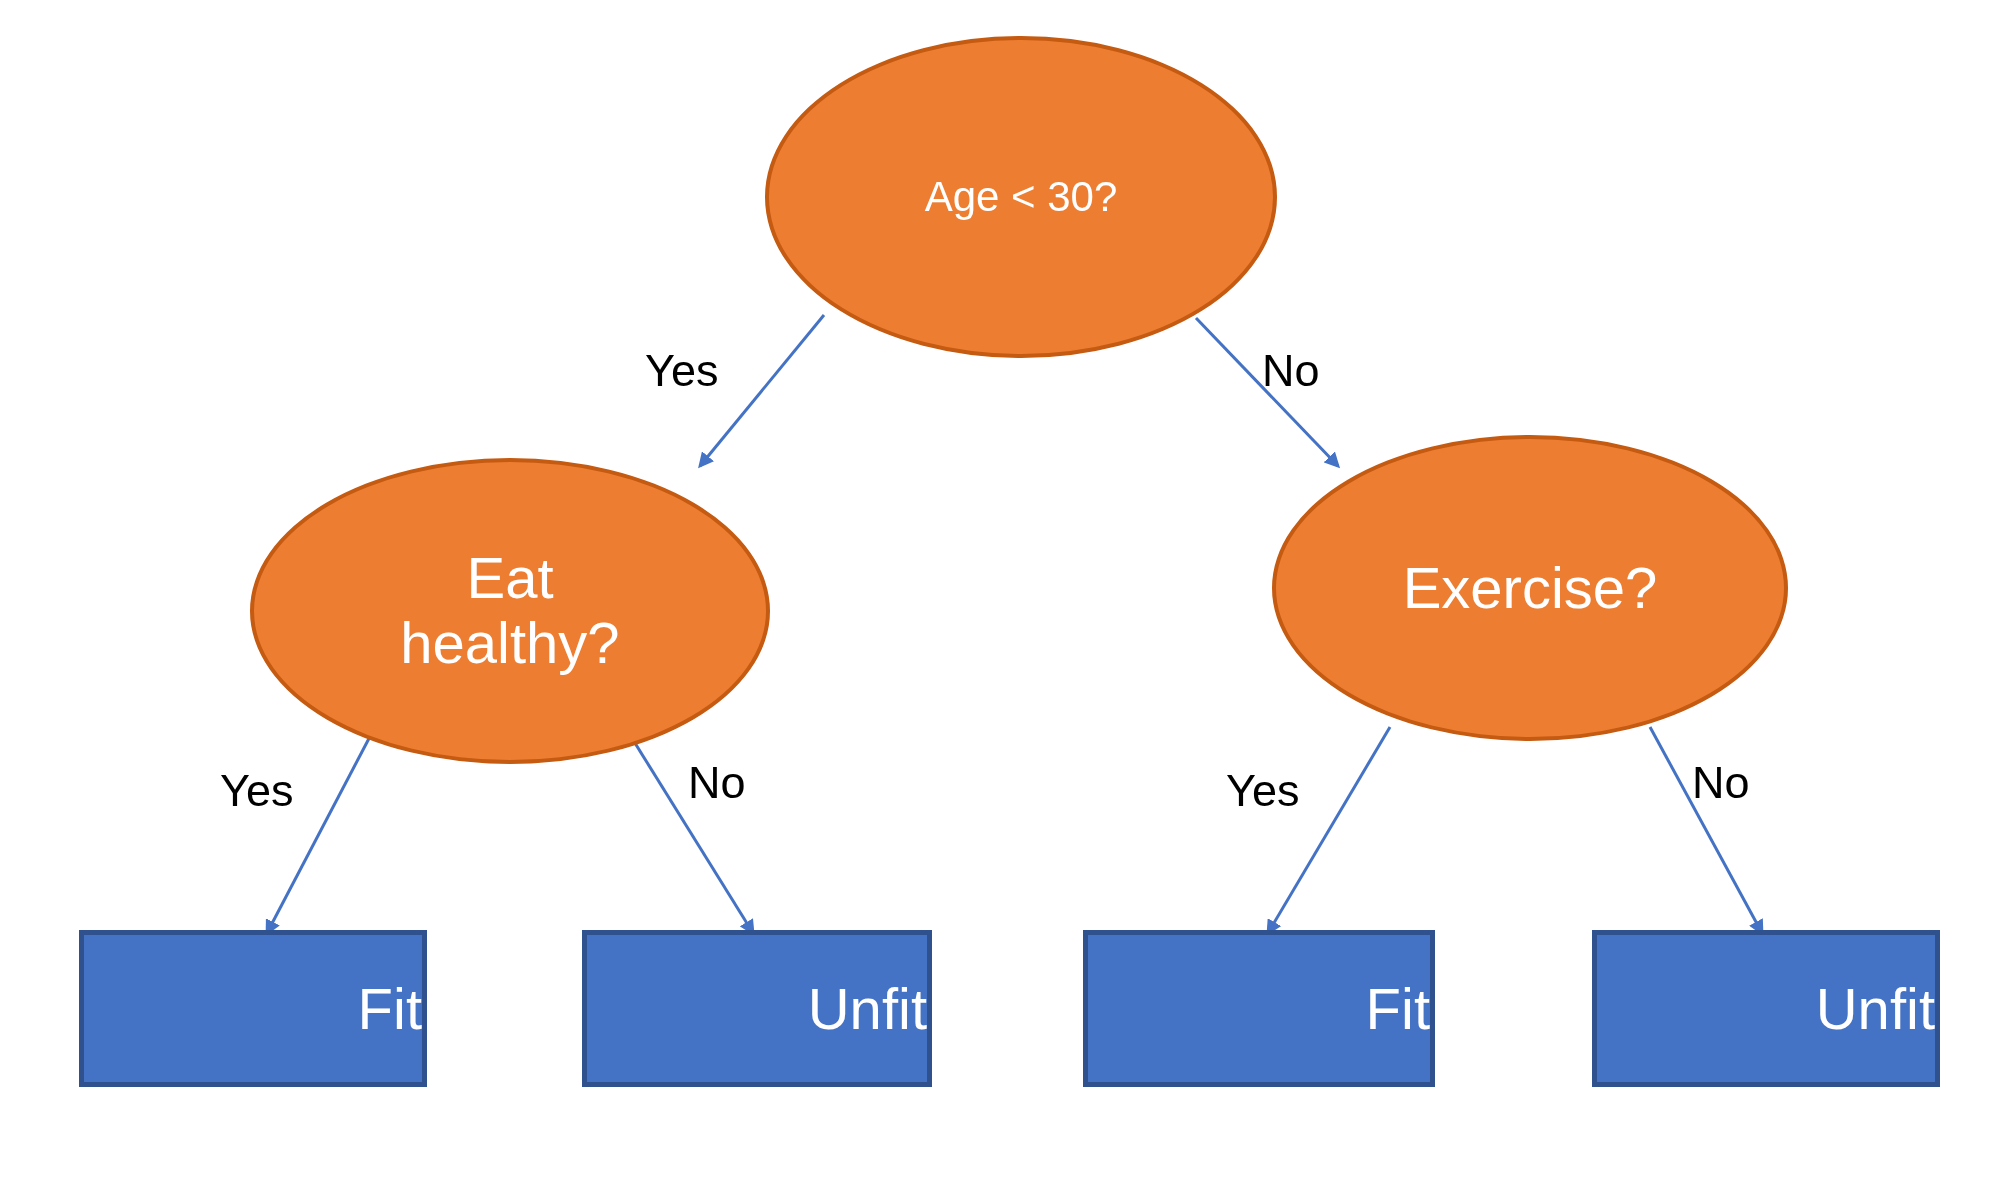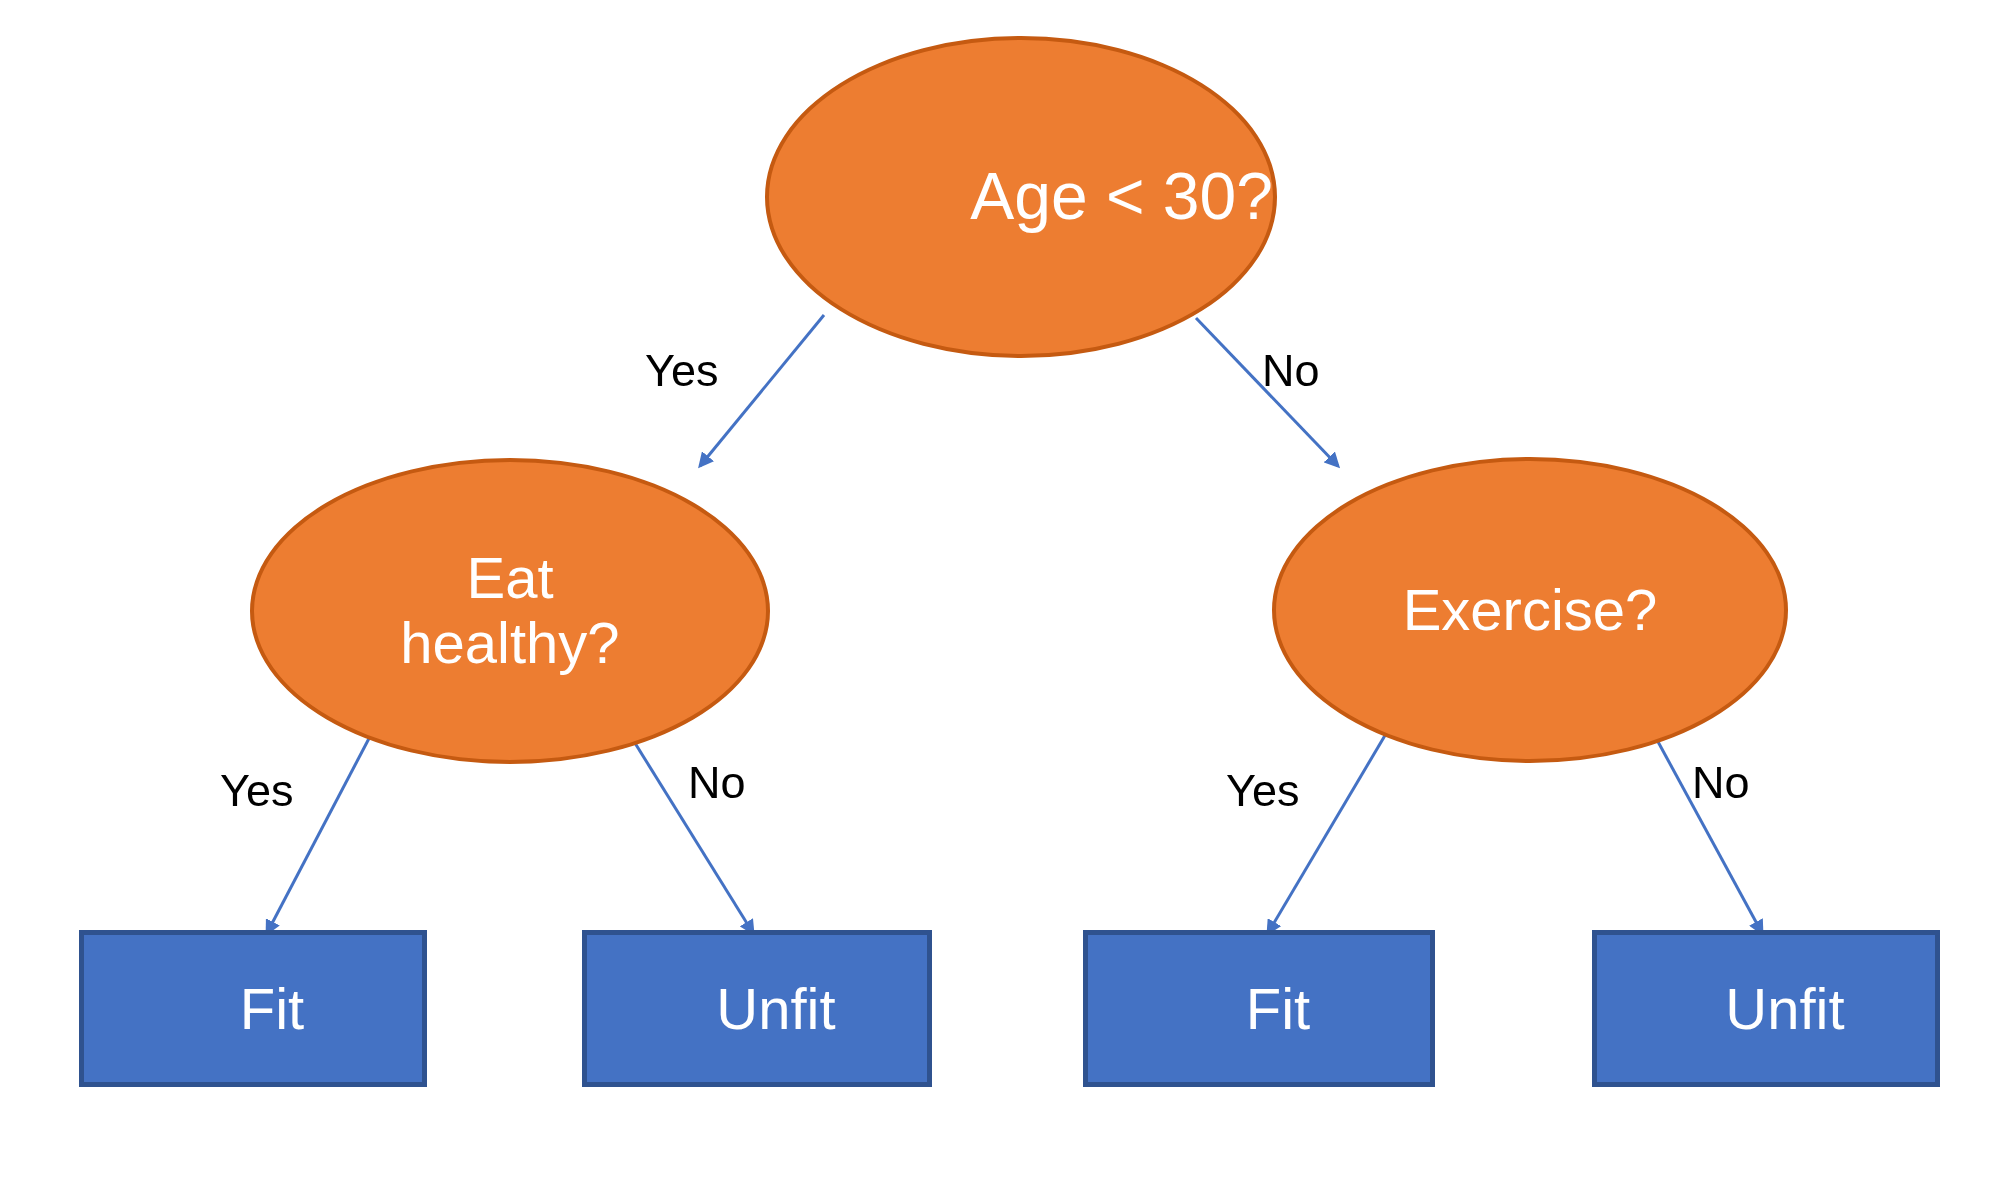--- a/index.html
+++ b/index.html
@@ -34,21 +34,21 @@
     text-align: center;
     color: #ffffff;
     line-height: 1.12;
     white-space: pre-line;
   }
   .node-rect {
     position: absolute;
     box-sizing: border-box;
     display: flex;
     align-items: center;
-    justify-content: center;
+    justify-content: flex-end;
     text-align: center;
     color: #ffffff;
     padding-left: 38px;
   }
   .edge-label {
     position: absolute;
     color: #000000;
     white-space: nowrap;
     line-height: 1;
     text-align: right;
@@ -68,30 +68,30 @@
     <g id="edge-lines">
         <line x1="824" y1="315" x2="700" y2="466" stroke="#4472C4" stroke-width="3" marker-end="url(#arrowhead)"></line>
         <line x1="1196" y1="318" x2="1338" y2="466" stroke="#4472C4" stroke-width="3" marker-end="url(#arrowhead)"></line>
         <line x1="375" y1="727" x2="267" y2="933" stroke="#4472C4" stroke-width="3" marker-end="url(#arrowhead)"></line>
         <line x1="625" y1="727" x2="753" y2="933" stroke="#4472C4" stroke-width="3" marker-end="url(#arrowhead)"></line>
         <line x1="1390" y1="727" x2="1268" y2="933" stroke="#4472C4" stroke-width="3" marker-end="url(#arrowhead)"></line>
         <line x1="1650" y1="727" x2="1762" y2="933" stroke="#4472C4" stroke-width="3" marker-end="url(#arrowhead)"></line>
       </g>
   </svg>
 
-  <div class="node-ellipse" style="left: 765px; top: 36px; width: 512px; height: 322px; font-size: 66px; color: rgb(255, 255, 255); background: rgb(237, 125, 49); border: 4px solid rgb(197, 90, 17); justify-content: flex-end;">
+  <div class="node-ellipse" style="left: 765px; top: 36px; width: 512px; height: 322px; font-size: 42px; color: rgb(255, 255, 255); background: rgb(237, 125, 49); border: 4px solid rgb(197, 90, 17);">
     <span>Age &lt; 30?</span>
   </div>
 
   <div class="node-ellipse" style="left: 250px; top: 458px; width: 520px; height: 306px; font-size: 58px; color: rgb(255, 255, 255); background: rgb(237, 125, 49); border: 4px solid rgb(197, 90, 17);">
     <span>Eat
 healthy?</span>
   </div>
 
-  <div class="node-ellipse" style="left: 1272px; top: 457px; width: 516px; height: 306px; font-size: 58px; color: rgb(255, 255, 255); background: rgb(237, 125, 49); border: 4px solid rgb(197, 90, 17);">
+  <div class="node-ellipse" style="left: 1272px; top: 435px; width: 516px; height: 306px; font-size: 58px; color: rgb(255, 255, 255); background: rgb(237, 125, 49); border: 4px solid rgb(197, 90, 17);">
     <span>Exercise?</span>
   </div>
 
   <div class="node-rect" style="left: 79px; top: 930px; width: 348px; height: 157px; font-size: 58px; color: rgb(255, 255, 255); background: rgb(68, 114, 196); border: 5px solid rgb(47, 82, 143);">
     <span>Fit</span>
   </div>
 
   <div class="node-rect" style="left: 582px; top: 930px; width: 350px; height: 157px; font-size: 58px; color: rgb(255, 255, 255); background: rgb(68, 114, 196); border: 5px solid rgb(47, 82, 143);">
     <span>Unfit</span>
   </div>

